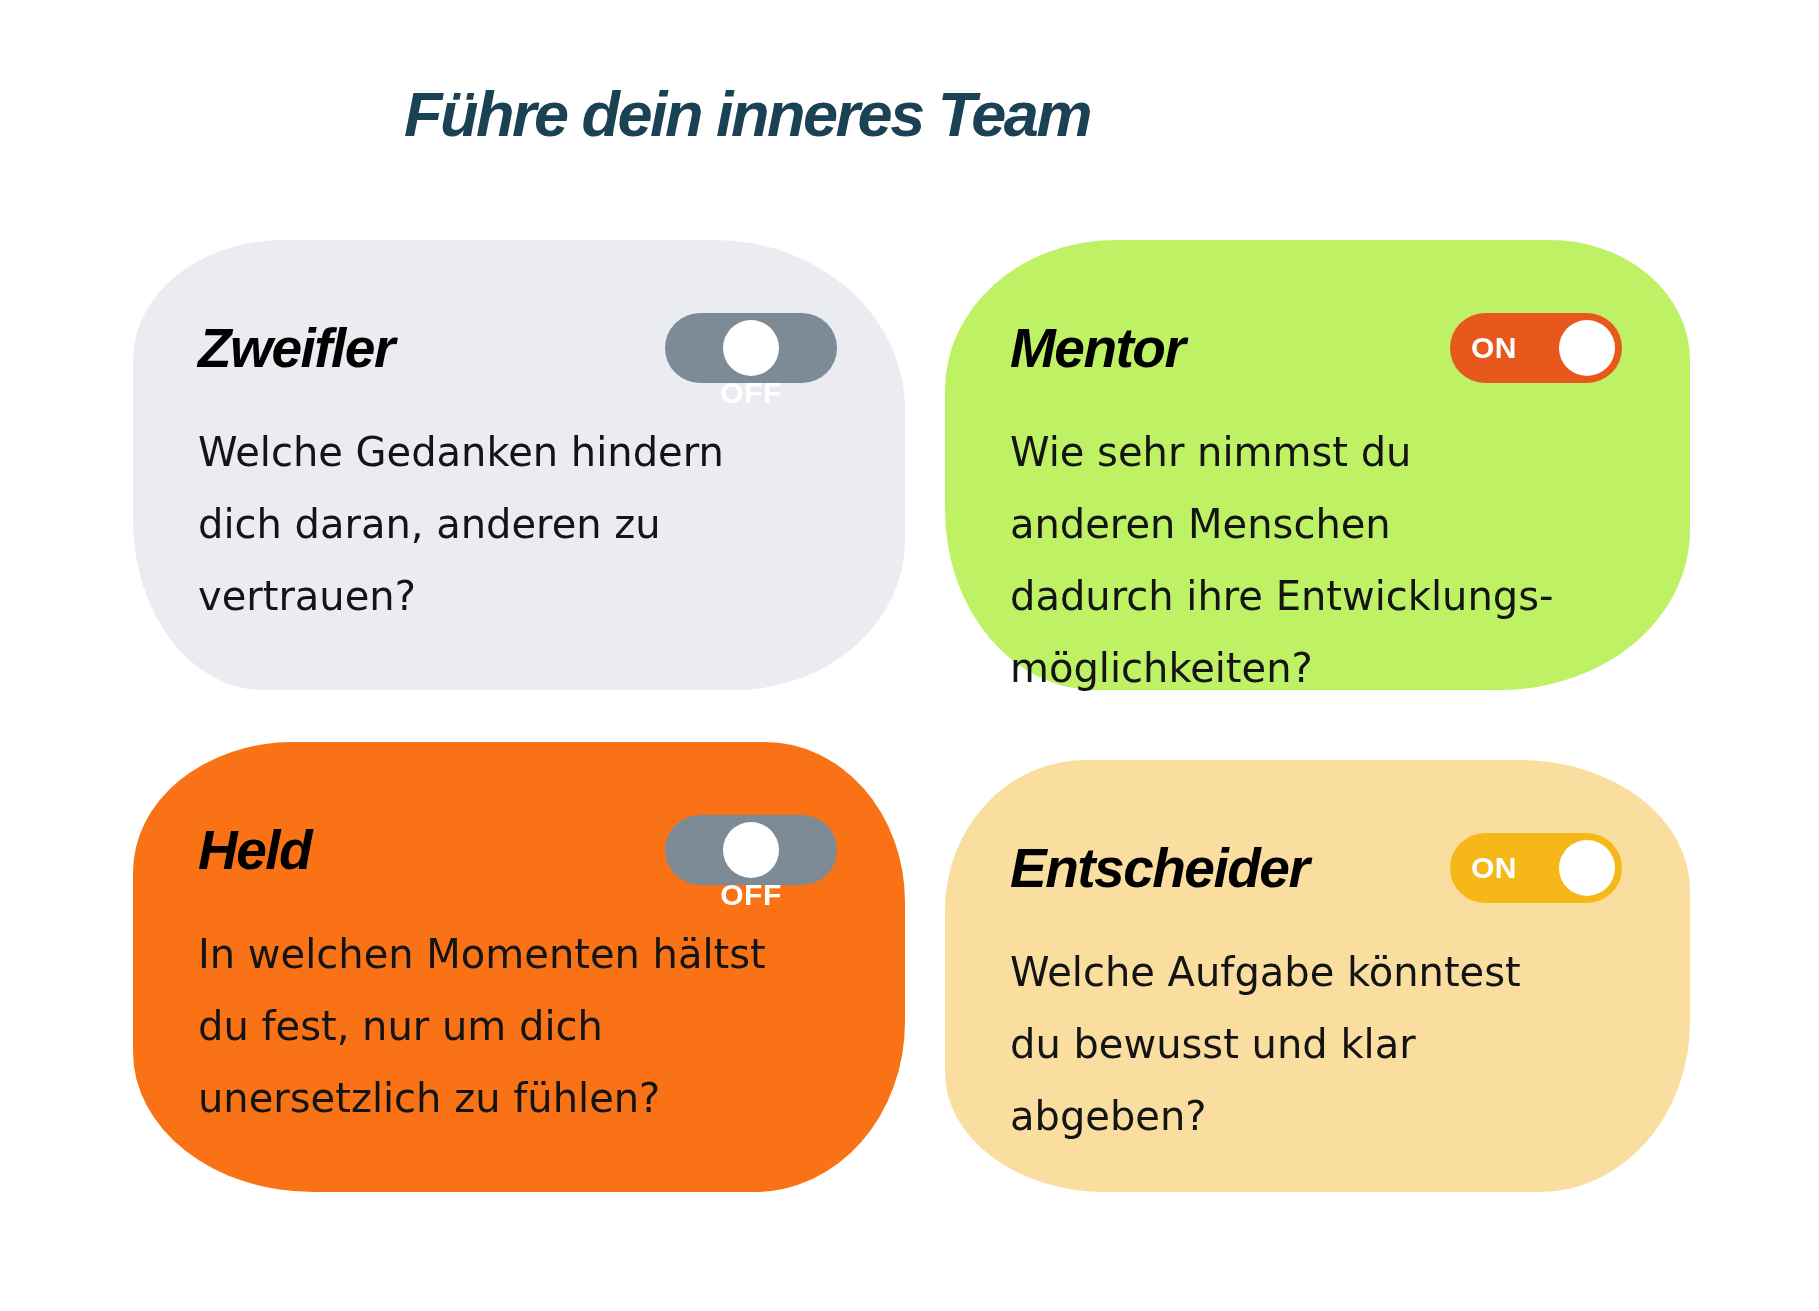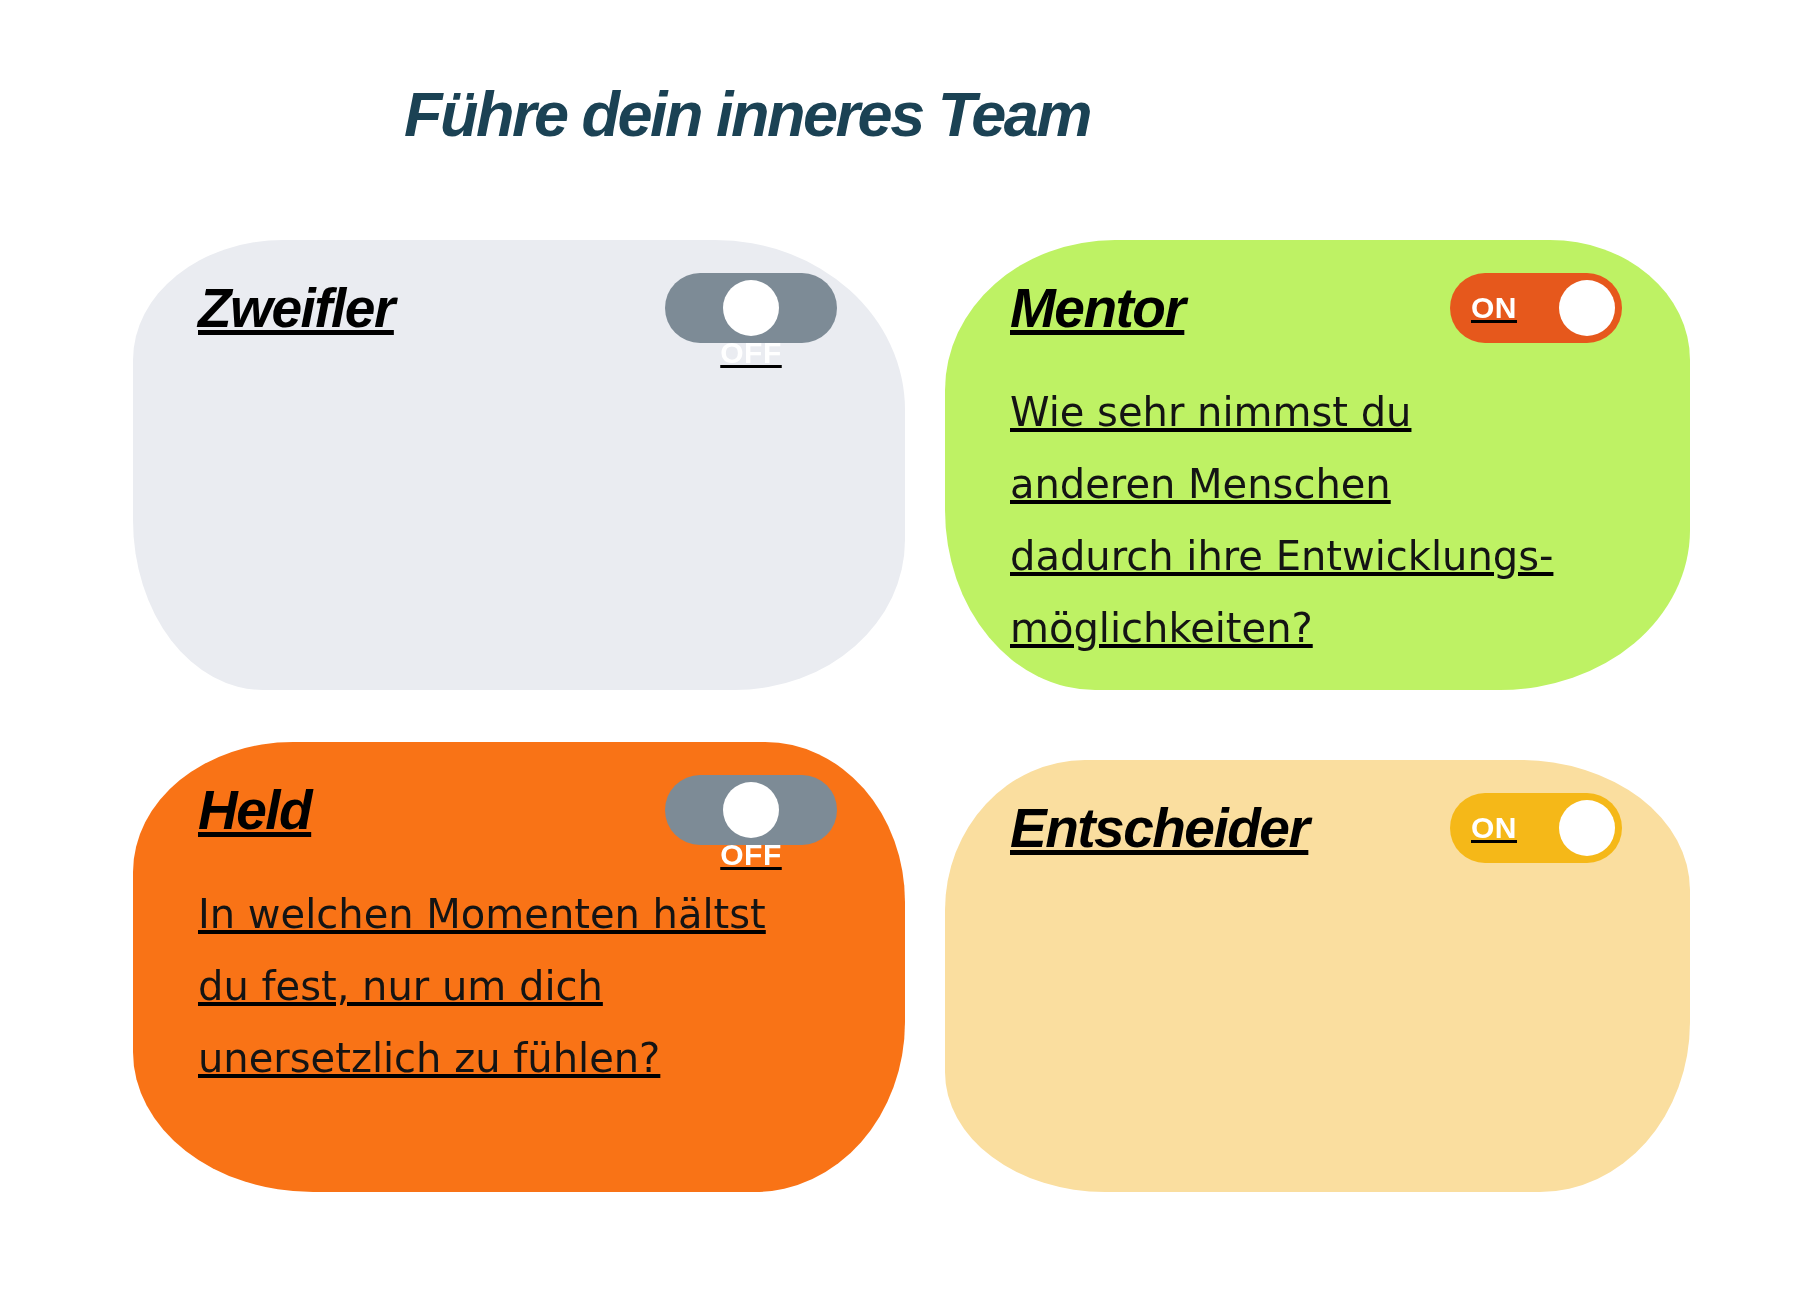--- a/index.html
+++ b/index.html
@@ -24,23 +24,22 @@
     left: 133px;
     top: 240px;
     display: grid;
     grid-template-columns: 772px 745px;
     grid-template-rows: 450px 450px;
     column-gap: 40px;
     row-gap: 52px;
   }
 
   .card {
-    padding: 28px 68px 0 65px;
+    padding: 68px 68px 0 65px;
     position: relative;
-    text-decoration: underline;
   }
   .card-zweifler    { border-radius: 150px 190px 170px 130px / 120px 170px 150px 170px; }
   .card-mentor      { border-radius: 170px 140px 190px 150px / 150px 120px 160px 180px; }
   .card-held        { border-radius: 160px 140px 150px 180px / 130px 160px 170px 140px; }
   .card-entscheider { border-radius: 140px 170px 150px 160px / 150px 130px 170px 120px; margin-top: 18px; }
 
   .card-head {
     display: flex;
     justify-content: space-between;
     align-items: center;
@@ -103,20 +102,23 @@
 <div class="cards">
 
   <section class="card card-zweifler" style="background-color: rgb(234, 236, 241);">
     <div class="card-head">
       <h2 class="card-title">Zweifler</h2>
       <div class="toggle off" style="background-color: rgb(125, 139, 150);">
         <span class="knob" style="background-color: rgb(255, 255, 255);"></span>
         <span class="toggle-label">OFF</span>
       </div>
     </div>
+    <p class="question">Welche Gedanken hindern
+dich daran, anderen zu
+vertrauen?</p>
   </section>
 
   <section class="card card-mentor" style="background-color: #bef264;">
     <div class="card-head">
       <h2 class="card-title">Mentor</h2>
       <div class="toggle on" style="background-color: rgb(230, 88, 28);">
         <span class="knob" style="background-color: rgb(255, 255, 255);"></span>
         <span class="toggle-label">ON</span>
       </div>
     </div>
@@ -140,15 +142,18 @@
   </section>
 
   <section class="card card-entscheider" style="background-color: rgb(250, 222, 159);">
     <div class="card-head">
       <h2 class="card-title">Entscheider</h2>
       <div class="toggle on" style="background-color: rgb(245, 184, 24);">
         <span class="knob" style="background-color: rgb(255, 255, 255);"></span>
         <span class="toggle-label">ON</span>
       </div>
     </div>
+    <p class="question">Welche Aufgabe könntest
+du bewusst und klar
+abgeben?</p>
   </section>
 
 </div>
 
 </body></html>

